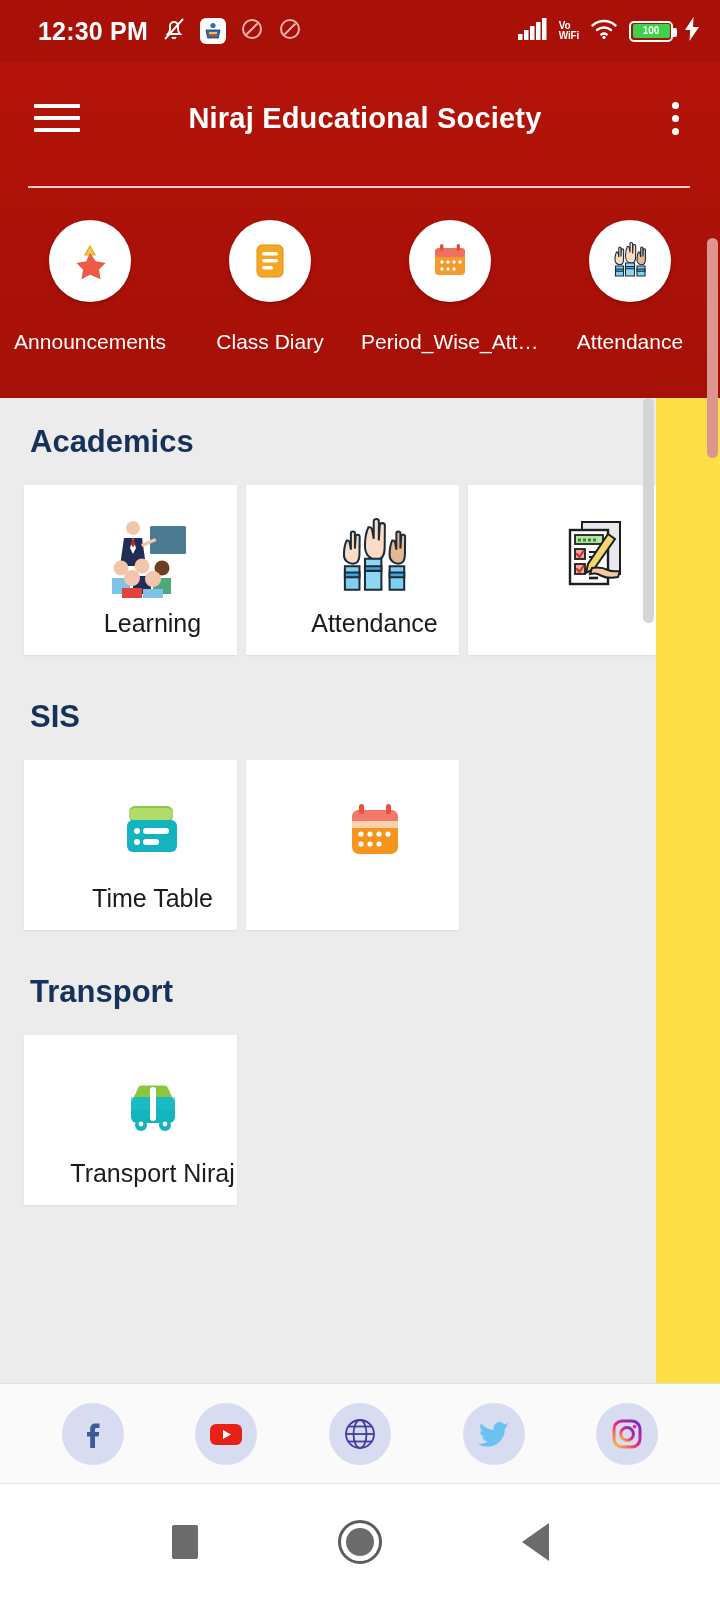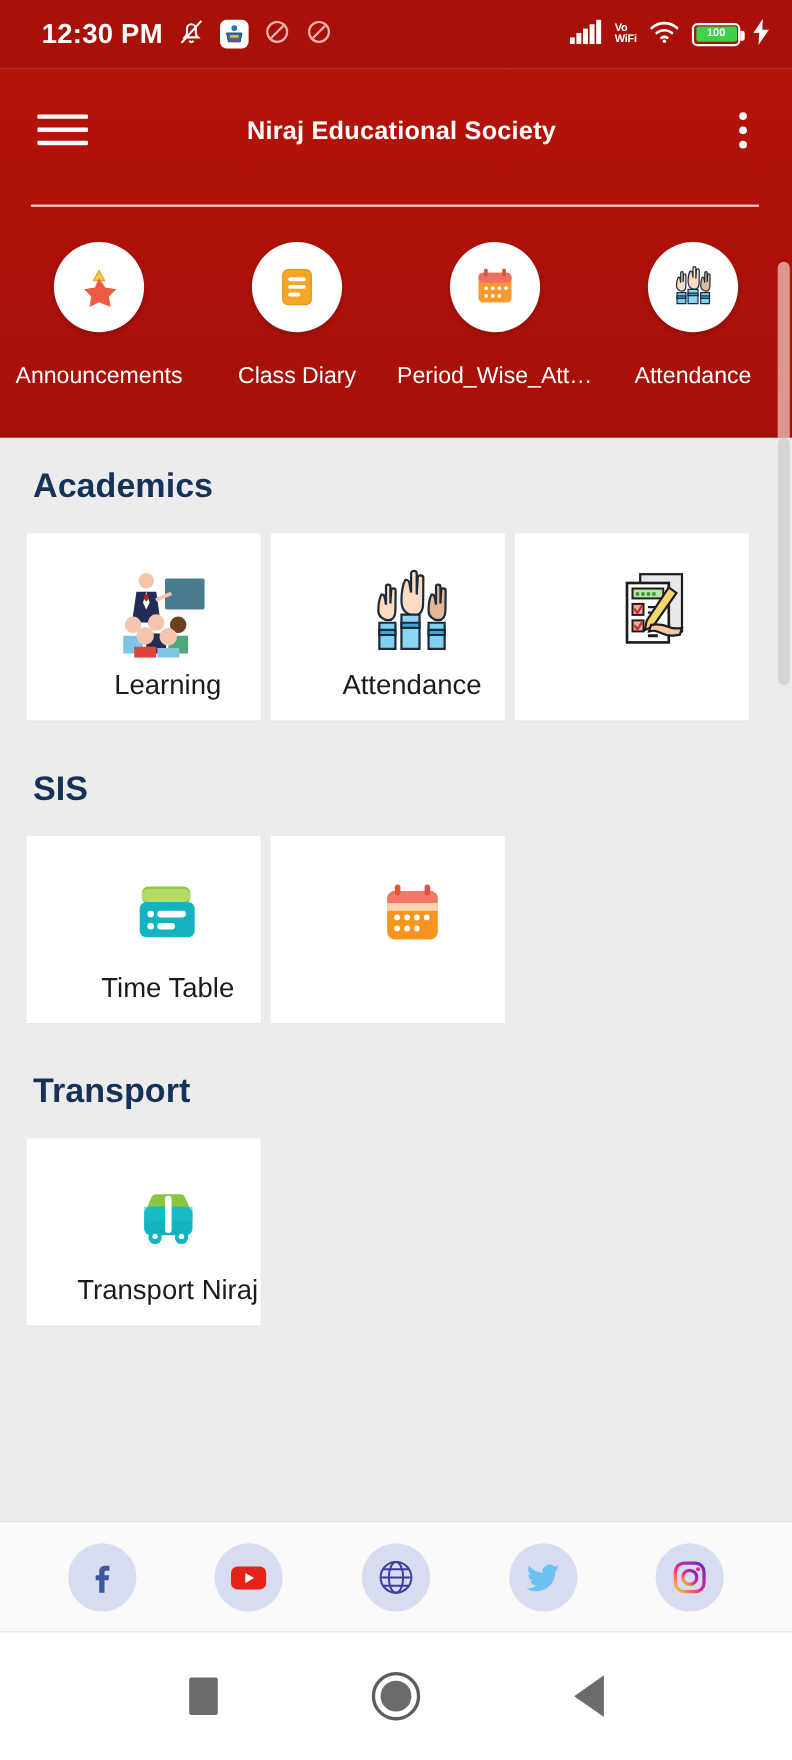--- a/index.html
+++ b/index.html
@@ -2,21 +2,21 @@
 <html><head>
 <meta charset="utf-8">
 <style>
   * { margin:0; padding:0; box-sizing:border-box; }
   html, body {
     width:720px; height:1600px;
     background:#ececec;
     font-family:"Liberation Sans", sans-serif;
     overflow:hidden;
   }
-  .screen { position:relative; width:720px; height:1600px; overflow:hidden; background:#7dd3fc; }
+  .screen { position:relative; width:720px; height:1600px; overflow:hidden; background:#fde047; }
 
   
   .statusbar {
     position:absolute; top:0; left:0; width:720px; height:62px;
     background:#a81008;
     display:flex; align-items:center;
     padding:0 20px 0 38px;
     color:#fff;
   }
   .sb-left { display:flex; align-items:center; gap:14px; }
@@ -57,21 +57,21 @@
     position:absolute; top:62px; left:0; width:720px; height:336px;
     background:#b01309;
     background:linear-gradient(180deg,#b51409 0%, #ab1108 55%, #a61008 100%);
   }
   .appbar-top {
     height:112px; display:flex; align-items:center; padding:0 30px 0 34px;
   }
   .hamburger { width:46px; height:36px; display:flex; flex-direction:column; justify-content:space-between; padding:4px 0; cursor:pointer;}
   .hamburger span { display:block; height:4px; background:#fff; border-radius:1px; }
   .apptitle {
-    flex:1; text-align:center; color:#fff; font-size:23px; font-weight:bold;
+    flex:1; text-align:center; color:#fff; font-size:29px; font-weight:bold;
     letter-spacing:.2px; margin-left:-10px;
   }
   .kebab { width:30px; height:44px; display:flex; flex-direction:column; justify-content:center; align-items:center; gap:6px; cursor:pointer;}
   .kebab i { display:block; width:7px; height:7px; border-radius:50%; background:#fff; }
 
   .divider {
     position:absolute; top:124px; left:28px; width:662px; height:2px;
     background:#f2cfcd;
   }
 
@@ -95,21 +95,21 @@
   .dots {
     position:absolute; top:362px; left:0; width:720px;
     display:flex; justify-content:center; gap:11px;
   }
   .dot { width:18px; height:18px; border-radius:50%; }
   .dot.hollow { border:2px solid #e9b9b5; background:transparent; }
   .dot.filled { background:#d8d8d8; }
 
   
   .content {
-    position:absolute; top:398px; left:0; width:720px; height:985px;
+    position:absolute; top:398px; left:0; width:656px; height:985px;
     background:#ececec; overflow:hidden;
   }
   .sec-title {
     color:#17325a; font-size:31px; font-weight:bold;
     padding:26px 0 0 30px;
   }
   .grid {
     display:flex; flex-wrap:wrap; gap:9px;
     padding:25px 0 0 24px; width:690px;
   }

